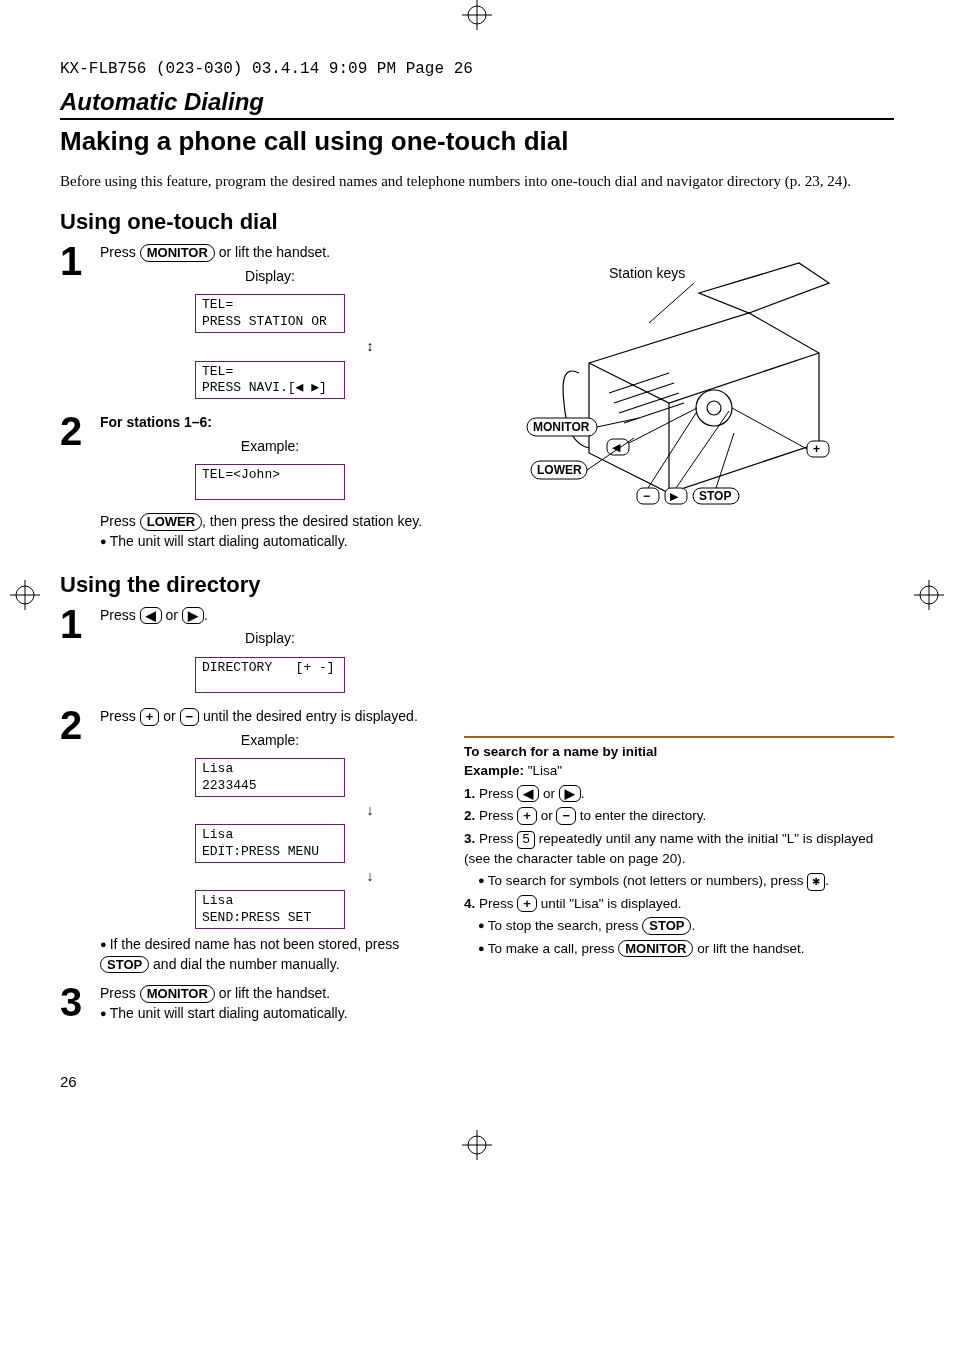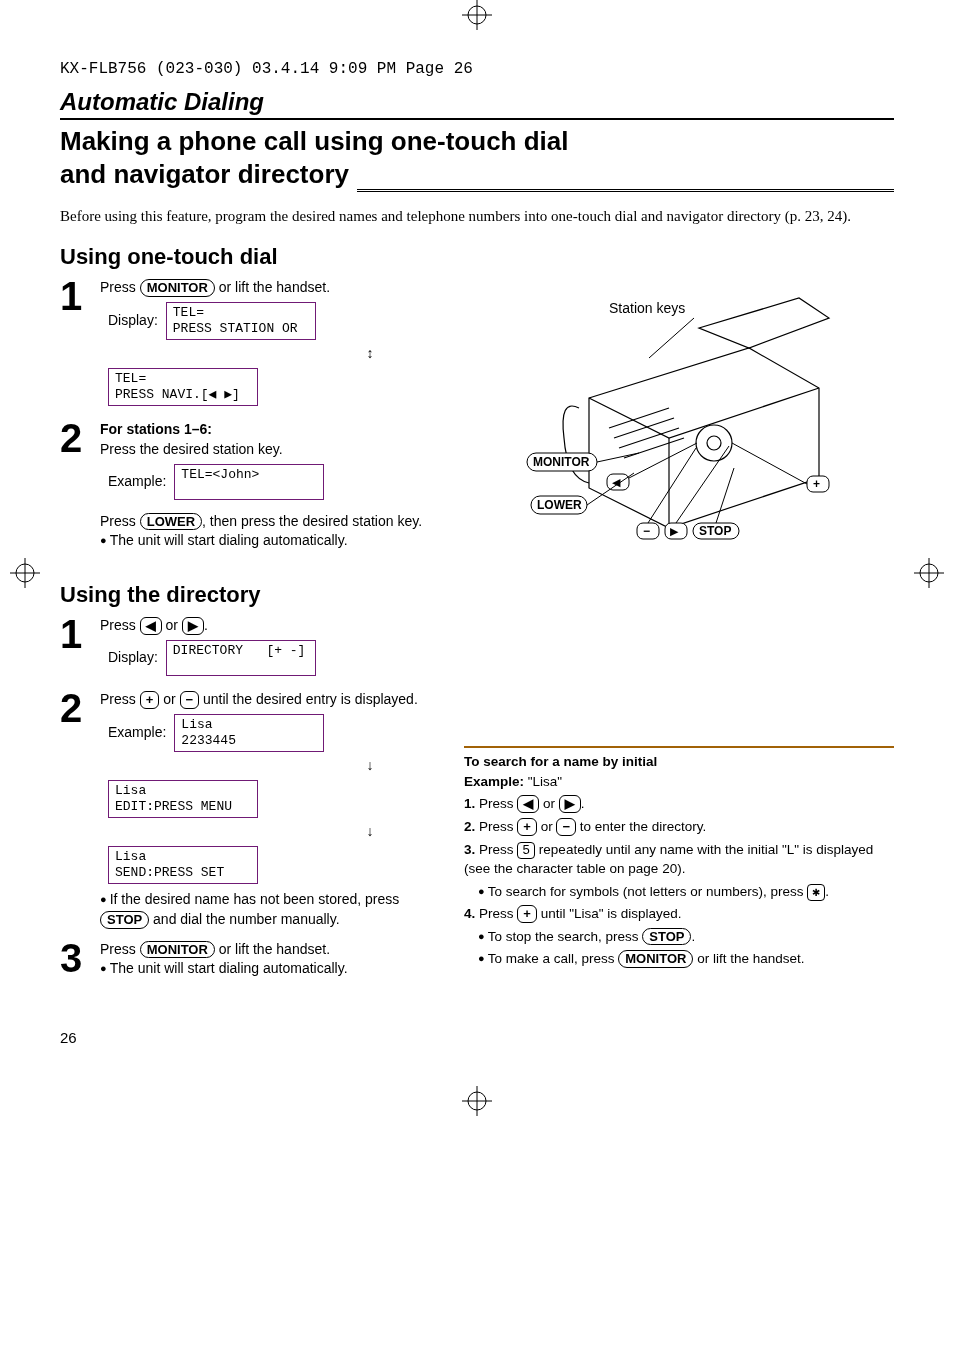--- a/index.html
+++ b/index.html
@@ -119,21 +119,22 @@
     display:inline-block;
     min-width: 150px;
     line-height:1.25;
     white-space: pre;
   }
   .disp-row {
     display:flex;
     align-items:center;
     gap:8px;
     margin:4px 8px;
-    justify-content:flex-start;
+    justify-content:center;
+    flex-direction:column;
   }
   .disp-label { font-size:14px; }
   .arrow-down { text-align:center; font-size:14px; margin:2px 0; }
   .arrow-updown { text-align:center; font-size:14px; margin:2px 0; }
 
   .bullet { margin-left: 0; }
   .bullet::before { content:"● "; font-size:11px; vertical-align:1px;}
   .sub-label { font-weight:bold; }
 
   .sidebox {
@@ -168,26 +169,20 @@
     </svg>
 </div>
 
 <div class="page">
 
   <div class="header-line">KX-FLB756 (023-030)  03.4.14  9:09 PM  Page 26</div>
 
   <h1 class="title">Automatic Dialing</h1>
 
   <h2 class="subtitle">Making a phone call using one-touch dial</h2>
-  <div class="subtitle-wrap">
-    <h2 class="subtitle" style="margin-top:0">and navigator directory</h2>
-    <div style="flex:1;">
-      <div class="rule-double"></div>
-    </div>
-  </div>
 
   <p class="intro">Before using this feature, program the desired names and telephone numbers into one-touch dial and navigator directory (p. 23, 24).</p>
 
   <h3 class="sec">Using one-touch dial</h3>
 
   <div class="columns">
     <div class="col-left">
 
       <div class="step">
         <div class="step-num">1</div>
@@ -204,21 +199,20 @@
             <span class="lcd">TEL=
 PRESS NAVI.[◀ ▶]</span>
           </div>
         </div>
       </div>
 
       <div class="step">
         <div class="step-num">2</div>
         <div class="step-body">
           <div><span class="sub-label">For stations 1–6:</span></div>
-          <div>Press the desired station key.</div>
           <div class="disp-row">
             <span class="disp-label">Example:</span>
             <span class="lcd" style="min-width:150px;padding-bottom:16px">TEL=&lt;John&gt;</span>
           </div>
           <div style="height:8px"></div>
           <div>
             <span>Press </span><span class="keycap">LOWER</span><span>, then press the desired station key.</span>
           </div>
           <div class="bullet"><span>The unit will start dialing automatically.</span></div>
         </div>

